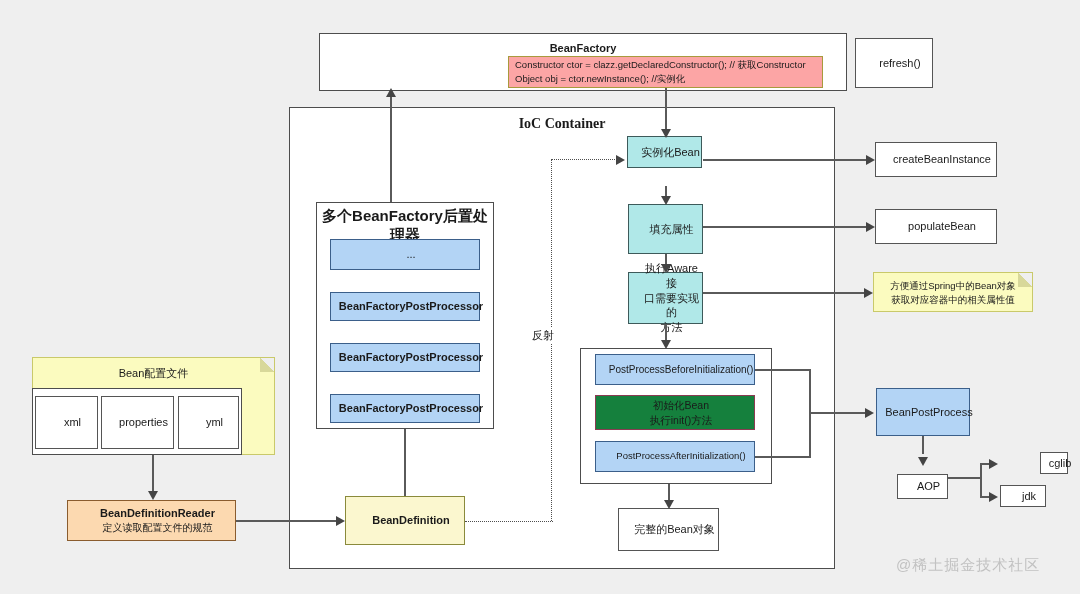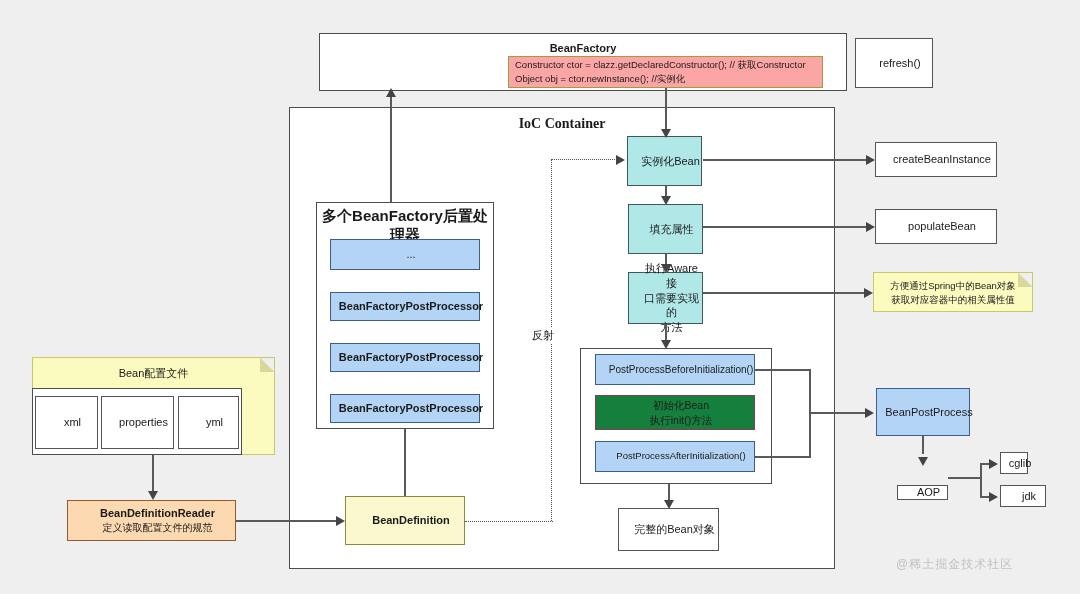--- a/index.html
+++ b/index.html
@@ -124,21 +124,21 @@
   .edge-label {
     position: absolute;
     font-size: 11px;
     color: #1a1a1a;
     background: #ffffff;
     padding: 1px 2px;
   }
   .watermark {
     position: absolute;
     color: #c2c2c2;
-    font-size: 12px;
+    font-size: 15px;
     letter-spacing: 1px;
   }
 </style>
 </head>
 <body>
 
 <div id="canvas">
 
   <div class="container-box" style="left:319px; top:33px; width:528px; height:58px;">
     <div class="container-title title-bf">BeanFactory</div>
@@ -169,21 +169,21 @@
   <div class="box plain" style="left:101px; top:396px; width:73px; height:53px;">properties</div>
   <div class="box plain" style="left:178px; top:396px; width:61px; height:53px;">yml</div>
 
   <div class="box orange" style="left:67px; top:500px; width:169px; height:41px; flex-direction:column;">
     <span style="font-weight:bold; font-size:11px;">BeanDefinitionReader</span>
     <span style="font-size:10px;">定义读取配置文件的规范</span>
   </div>
 
   <div class="box yellow" style="left:345px; top:496px; width:120px; height:49px; font-weight:bold;">BeanDefinition</div>
 
-  <div class="box cyan" style="left:627px; top:136px; width:75px; height:50px;">实例化Bean</div>
+  <div class="box cyan" style="left:627px; top:136px; width:75px; height:32px;">实例化Bean</div>
   <div class="box cyan" style="left:628px; top:204px; width:75px; height:50px;">填充属性</div>
   <div class="box cyan" style="left:628px; top:272px; width:75px; height:52px;">执行Aware接
 口需要实现的
 方法</div>
 
   <div class="container-box" style="left:580px; top:348px; width:192px; height:136px;"></div>
   <div class="box blue" style="left:595px; top:354px; width:160px; height:31px; font-size:10px;">PostProcessBeforeInitialization()</div>
   <div class="box pink" style="left:595px; top:395px; width:160px; height:35px; font-size:10.5px;">初始化Bean
 执行init()方法</div>
   <div class="box blue" style="left:595px; top:441px; width:160px; height:31px; font-size:9.5px;">PostProcessAfterInitialization()</div>
@@ -193,22 +193,22 @@
   <div class="box plain" style="left:875px; top:142px; width:122px; height:35px;">createBeanInstance</div>
   <div class="box plain" style="left:875px; top:209px; width:122px; height:35px;">populateBean</div>
 
   <div class="note" style="left:873px; top:272px; width:160px; height:40px;">
     <div class="fold"></div>
     <div class="note-text" style="top:6px; font-size:9.5px; line-height:1.45;">方便通过Spring中的Bean对象
 获取对应容器中的相关属性值</div>
   </div>
 
   <div class="box blue" style="left:876px; top:388px; width:94px; height:48px;">BeanPostProcess</div>
-  <div class="box plain" style="left:897px; top:485px; width:51px; height:15px;">AOP</div>
-  <div class="box plain" style="left:1000px; top:452px; width:28px; height:22px;">cglib</div>
+  <div class="box plain" style="left:897px; top:474px; width:51px; height:25px;">AOP</div>
+  <div class="box plain" style="left:1040px; top:452px; width:28px; height:22px;">cglib</div>
   <div class="box plain" style="left:1000px; top:485px; width:46px; height:22px;">jdk</div>
 
   <div class="line v" style="left:390px; top:91px; height:111px;"></div>
   <div class="arrow ar-up" style="left:386px; top:88px;"></div>
 
   <div class="line v" style="left:665px; top:88px; height:45px;"></div>
   <div class="arrow ar-down" style="left:661px; top:129px;"></div>
 
   <div class="line v" style="left:665px; top:186px; height:14px;"></div>
   <div class="arrow ar-down" style="left:661px; top:196px;"></div>

